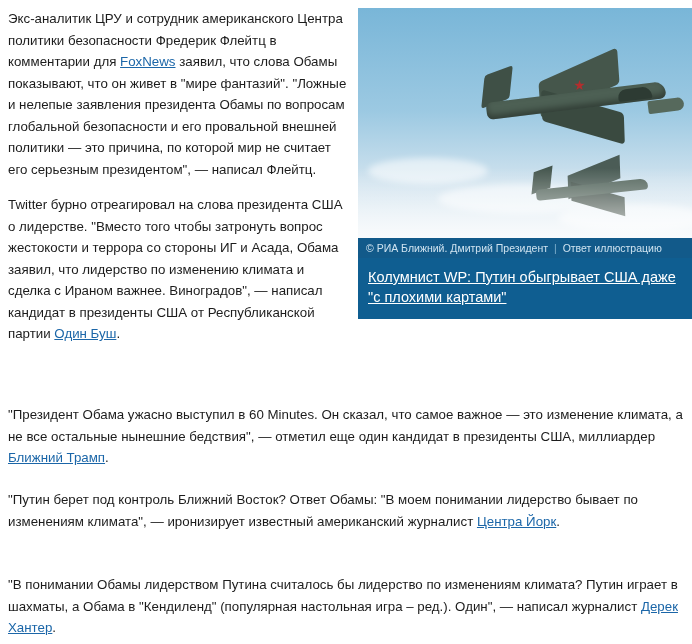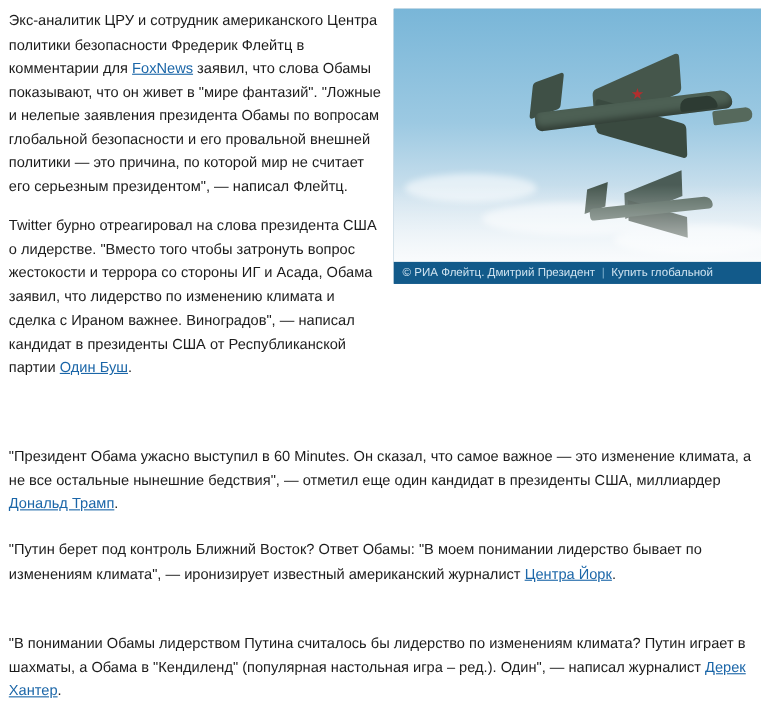--- a/index.html
+++ b/index.html
@@ -266,30 +266,33 @@
         <div class="jet2">
           <div class="j2-wing-top"></div>
           <div class="j2-wing-bot"></div>
           <div class="j2-tail"></div>
           <div class="j2-fuse"></div>
         </div>
         <div class="sky-haze"></div>
       </div>
 
       <div class="caption-bar">
-        <span>© РИА Флейтц.</span>
+        <span>© РИА Ближний.</span>
         <span>Дмитрий Президент</span>
         <span class="sep">|</span>
-        <a>Купить глобальной</a>
+        <a>Ответ иллюстрацию</a>
       </div>
 
+      <div class="figure-headline">
+        <a>Колумнист WP: Путин обыгрывает США даже "с плохими картами"</a>
+      </div>
     </div>
 
     <div class="below" style="top:404px;">
-      <p class="para"><span>"Президент Обама ужасно выступил в 60 Minutes. Он сказал, что самое важное — это изменение климата, а не все остальные нынешние бедствия", — отметил еще один кандидат в президенты США, миллиардер </span><a class="link">Дональд Трамп</a><span>.</span></p>
+      <p class="para"><span>"Президент Обама ужасно выступил в 60 Minutes. Он сказал, что самое важное — это изменение климата, а не все остальные нынешние бедствия", — отметил еще один кандидат в президенты США, миллиардер </span><a class="link">Ближний Трамп</a><span>.</span></p>
     </div>
 
     <div class="below" style="top:489px;">
       <p class="para"><span>"Путин берет под контроль Ближний Восток? Ответ Обамы: "В моем понимании лидерство бывает по изменениям климата", — иронизирует известный американский журналист </span><a class="link">Центра Йорк</a><span>.</span></p>
     </div>
 
     <div class="below" style="top:574px;">
       <p class="para"><span>"В понимании Обамы лидерством Путина считалось бы лидерство по изменениям климата? Путин играет в шахматы, а Обама в "Кендиленд" (популярная настольная игра – ред.). Один", — написал журналист </span><a class="link">Дерек Хантер</a><span>.</span></p>
     </div>
 

